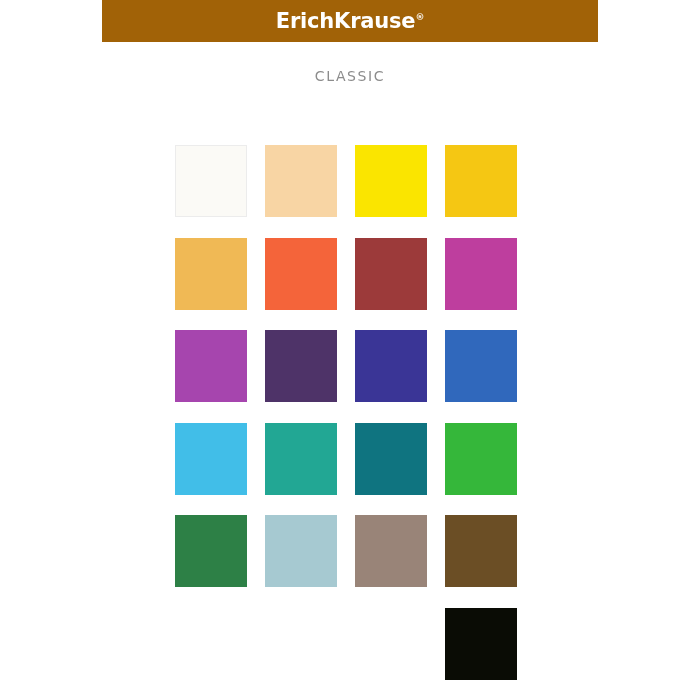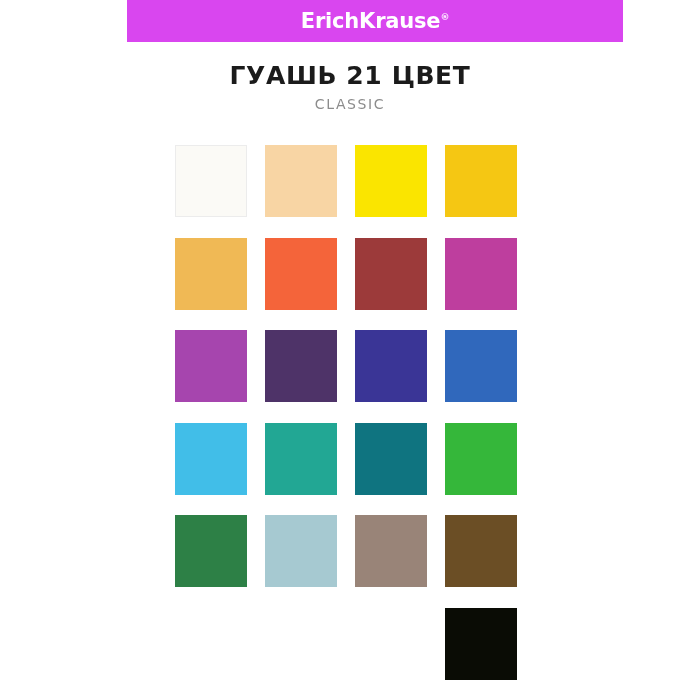--- a/index.html
+++ b/index.html
@@ -99,26 +99,25 @@
   .swatch.c3 { left: 270px; }
   .swatch.light-border {
     border: 1px solid #ececec;
   }
 </style>
 </head>
 <body>
 
 <div class="page">
 
-  <div class="brand-banner" style="background: #d946ef; margin-left: 25px;">
+  <div class="brand-banner" style="background: #a16207;">
     <span class="brand-logo"><span>ErichKrause</span><span class="reg">®</span></span>
   </div>
 
   <div class="title-block">
-    <div class="product-title" style="color: rgb(27, 27, 27);">ГУАШЬ 21 ЦВЕТ</div>
     <div class="product-subtitle" style="color: rgb(140, 140, 140);">CLASSIC</div>
   </div>
 
   <div class="swatch-grid">
       <div class="swatch-row">
         <div class="swatch c0 light-border" title="#FBFAF6" style="background: rgb(251, 250, 246);"></div>
         <div class="swatch c1" title="#F8D5A4" style="background: rgb(248, 213, 164);"></div>
         <div class="swatch c2" title="#FAE500" style="background: rgb(250, 229, 0);"></div>
         <div class="swatch c3" title="#F5C713" style="background: rgb(245, 199, 19);"></div>
       </div>

